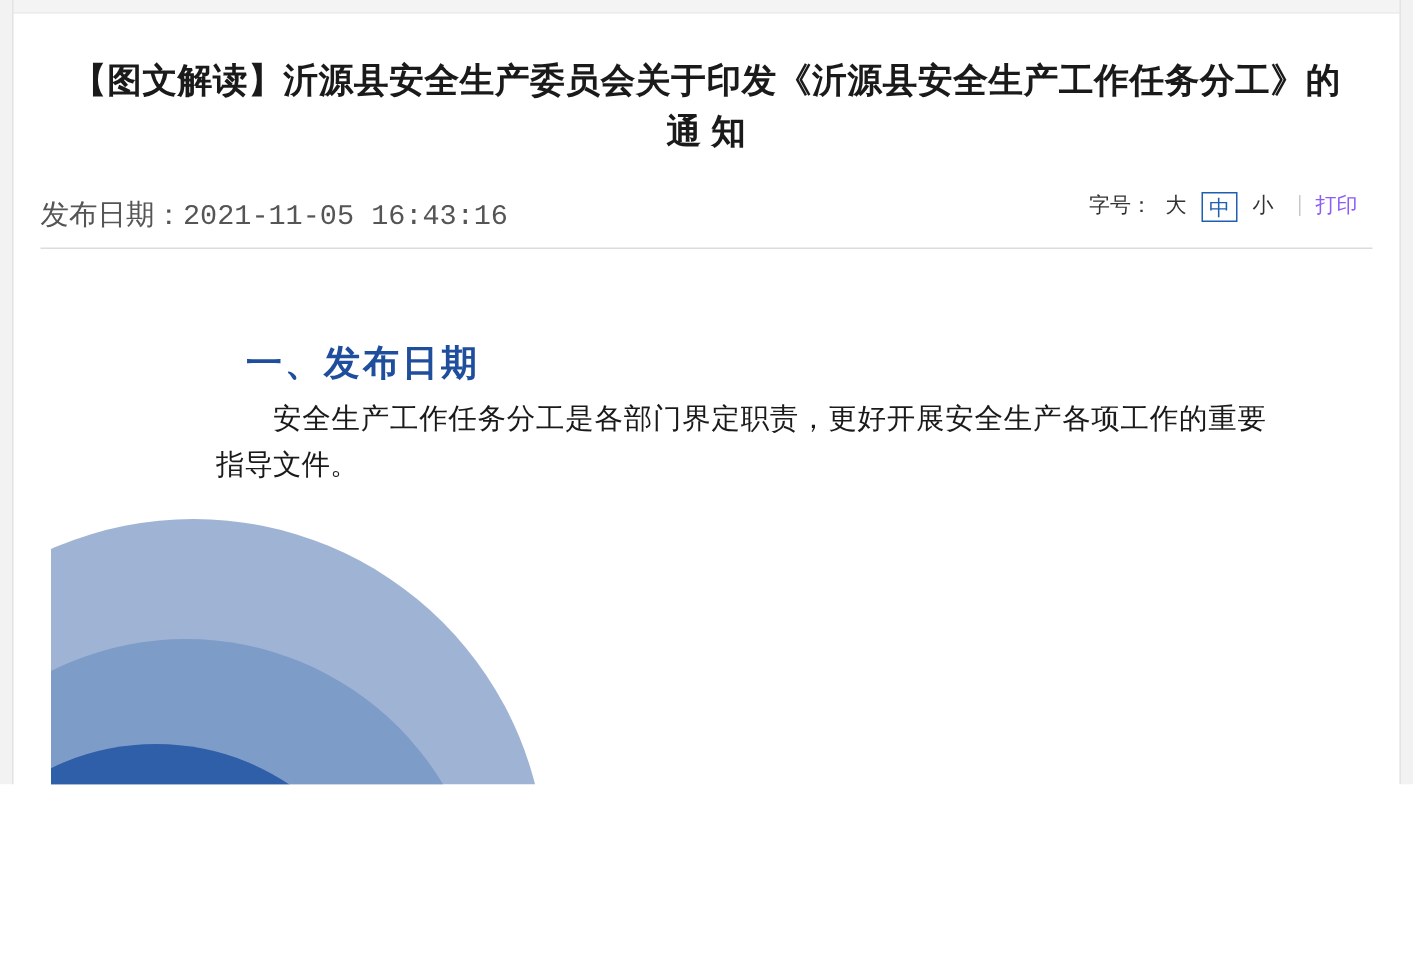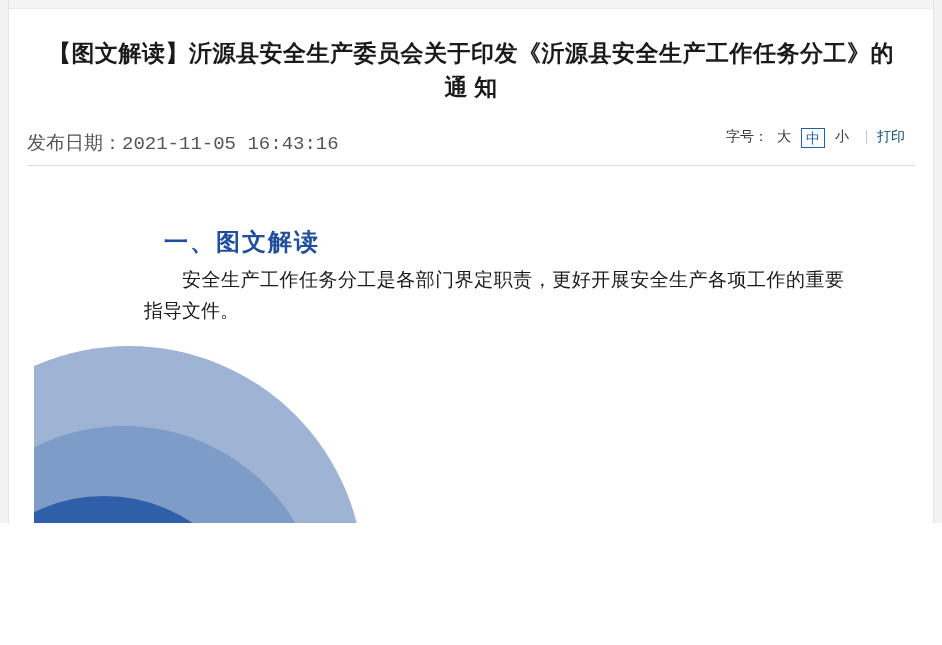--- a/index.html
+++ b/index.html
@@ -100,21 +100,21 @@
   .divider-bar {
     display: inline-block;
     width: 1px;
     height: 14px;
     background: #c9c9c9;
     margin: 0 10px;
     position: relative;
     top: 2px;
   }
   .print-link {
-    color: #0c4a6e;
+    color: #8b5cf6;
     cursor: pointer;
     text-decoration: none;
     font-family: Liberation Serif, serif;
   }
   
   .body-area {
     position: relative;
     margin-top: 0;
     height: 470px;
     overflow: hidden;
@@ -201,21 +201,21 @@
     </div>
 
     <div class="body-area">
       <div class="poster">
 
         <div class="circle c1"></div>
         <div class="circle c2"></div>
         <div class="circle c3"></div>
 
         <div class="poster-text">
-          <div class="section-heading">一、图文解读</div>
+          <div class="section-heading">一、发布日期</div>
           <p class="para">安全生产工作任务分工是各部门界定职责，更好开展安全生产各项工作的重要指导文件。</p>
         </div>
 
       </div>
     </div>
 
   </div>
 </div>
 
 </body></html>

